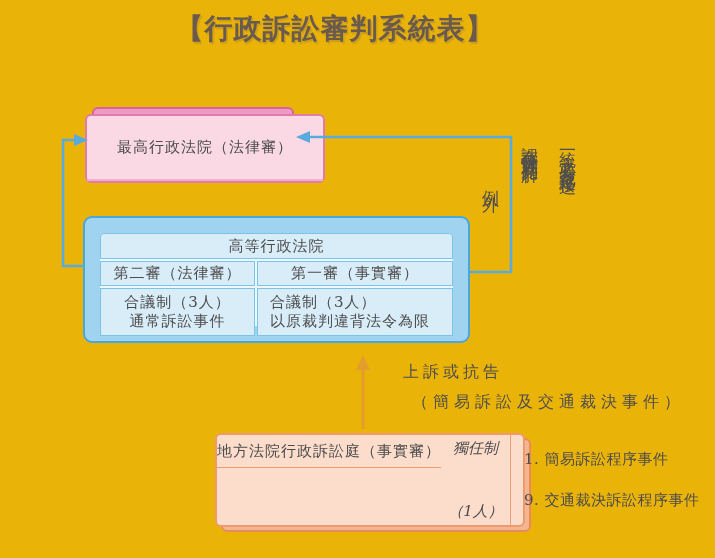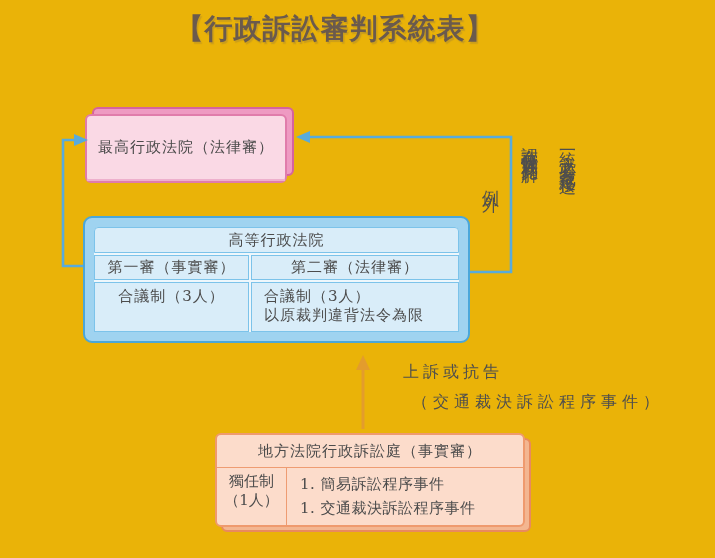--- a/index.html
+++ b/index.html
@@ -16,59 +16,59 @@
     color:var(--title-color);text-shadow:1.5px 1.5px 1px rgba(110,96,85,0.25);
   }
 
   
   .slab{position:absolute;border-radius:6px;}
 
   
   .sc-slab{left:92px;top:107px;width:202px;height:69px;
     background:var(--pink-side);border:2px solid var(--pink-side-border);}
   .sc-face{
-    position:absolute;left:85px;top:114px;width:202px;height:69px;
+    position:absolute;left:85px;top:114px;width:240px;height:69px;
     background:var(--pink-fill);border:2px solid var(--pink-border);border-radius:6px;
     display:flex;flex-direction:column;font-family:Liberation Serif, serif;
   }
   .sc-row{flex:1;display:flex;align-items:center;justify-content:center;
     font-size:15px;letter-spacing:1px;white-space:nowrap;}
   .sc-row.hdr{border-bottom:2px solid var(--pink-divider);}
 
   
   .hc-frame{
     position:absolute;left:83px;top:216px;width:387px;height:127px;
     background:var(--blue-frame);border:2px solid var(--blue-border);border-radius:9px;
-    padding:9px;
+    padding:15px;
   }
   .hc-grid{height:100%;display:grid;grid-template-rows:26px 25px 1fr;gap:2px;
     background:var(--blue-gap);border-radius:5px;}
   .hc-row{display:grid;grid-template-columns:155px 1fr;gap:2px;}
   .hc-cell{background:var(--blue-fill);border:1px solid var(--blue-cell-border);
     display:flex;align-items:center;justify-content:center;
     font-size:15px;letter-spacing:1px;white-space:nowrap;}
   .hc-cell.body{flex-direction:column;justify-content:flex-start;padding:4px 0;}
   .hc-cell.body.alignleft{align-items:flex-start;padding-left:12px;}
   .hc-grid > .hc-cell:first-child{border-radius:4px 4px 0 0;}
 
   
   .dc-slab{left:221px;top:438px;width:310px;height:94px;
     background:var(--orange-side);border:2px solid var(--orange-side-border);}
   .dc-face{
     position:absolute;left:215px;top:433px;width:310px;height:94px;
     background:var(--orange-fill);border:2px solid var(--orange-border);border-radius:6px;
-    display:flex;flex-direction:column;
+    display:flex;
   }
   .dc-hdr{height:33px;display:flex;align-items:center;justify-content:center;
     border-bottom:1.5px solid var(--orange-divider);
     font-size:15px;letter-spacing:1px;white-space:nowrap;}
   .dc-body{flex:1;display:flex;}
   .dc-left{width:70px;border-right:1.5px solid var(--orange-divider);
-    display:flex;flex-direction:column;justify-content:flex-start;align-items:center;
-    font-size:15px;padding:4px 0;}
+    display:flex;flex-direction:column;justify-content:space-between;align-items:center;
+    font-size:15px;padding:4px 0;font-style:italic;}
   .dc-right{flex:1;display:flex;flex-direction:column;justify-content:space-around;
     padding:4px 6px 4px 13px;font-size:15px;letter-spacing:0.5px;white-space:nowrap;}
 
   
   .vtext{position:absolute;writing-mode:vertical-rl;text-orientation:mixed;
     color:var(--annotation-color);white-space:nowrap;}
   .v-exception{left:480px;top:177px;font-size:17px;letter-spacing:6px;}
   .v-transfer-a{left:519px;top:133px;font-size:17px;letter-spacing:3px;}
   .v-transfer-b{left:557px;top:138px;font-size:17px;letter-spacing:3px;}
 
@@ -94,46 +94,47 @@
 
   <div class="slab sc-slab"></div>
   <div class="sc-face">
     <div class="sc-row hdr">最高行政法院（法律審）</div>
   </div>
 
   <div class="hc-frame">
     <div class="hc-grid">
       <div class="hc-cell">高等行政法院</div>
       <div class="hc-row">
+        <div class="hc-cell">第二審（法律審）</div>
         <div class="hc-cell">第一審（事實審）</div>
-        <div class="hc-cell">第二審（法律審）</div>
       </div>
       <div class="hc-row">
         <div class="hc-cell body">
           <div>合議制（3人）</div>
+          <div>通常訴訟事件</div>
         </div>
         <div class="hc-cell body alignleft">
           <div>合議制（3人）</div>
           <div>以原裁判違背法令為限</div>
         </div>
       </div>
     </div>
   </div>
 
   <div class="slab dc-slab"></div>
   <div class="dc-face">
     <div class="dc-hdr">地方法院行政訴訟庭（事實審）</div>
     <div class="dc-body">
       <div class="dc-left">
         <div>獨任制</div>
         <div>（1人）</div>
       </div>
       <div class="dc-right">
         <div>1. 簡易訴訟程序事件</div>
-        <div>1. 交通裁決訴訟程序事件</div>
+        <div>9. 交通裁決訴訟程序事件</div>
       </div>
     </div>
   </div>
 
   <svg class="connectors" width="715" height="558" viewBox="0 0 715 558">
 
     <path class="blue-line" d="M83,266 L63,266 L63,140 L76,140"></path>
     <polygon class="blue-head" points="88,140 74,134 74,146"></polygon>
 
     <path class="blue-line" d="M470,272 L511,272 L511,137 L309,137"></path>
@@ -141,15 +142,15 @@
 
     <path class="orange-line" d="M363,429 L363,368"></path>
     <polygon class="orange-head" points="363,355 356,370 370,370"></polygon>
   </svg>
 
   <div class="vtext v-exception">例外</div>
   <div class="vtext v-transfer-a">認有確保裁判見解</div>
   <div class="vtext v-transfer-b">統一之必要（裁定移送）</div>
 
   <div class="appeal-title">上訴或抗告</div>
-  <div class="appeal-cond">（交通裁決訴訟程序事件）</div>
+  <div class="appeal-cond">（簡易訴訟及交通裁決事件）</div>
 
 </div>
 
 </body></html>

